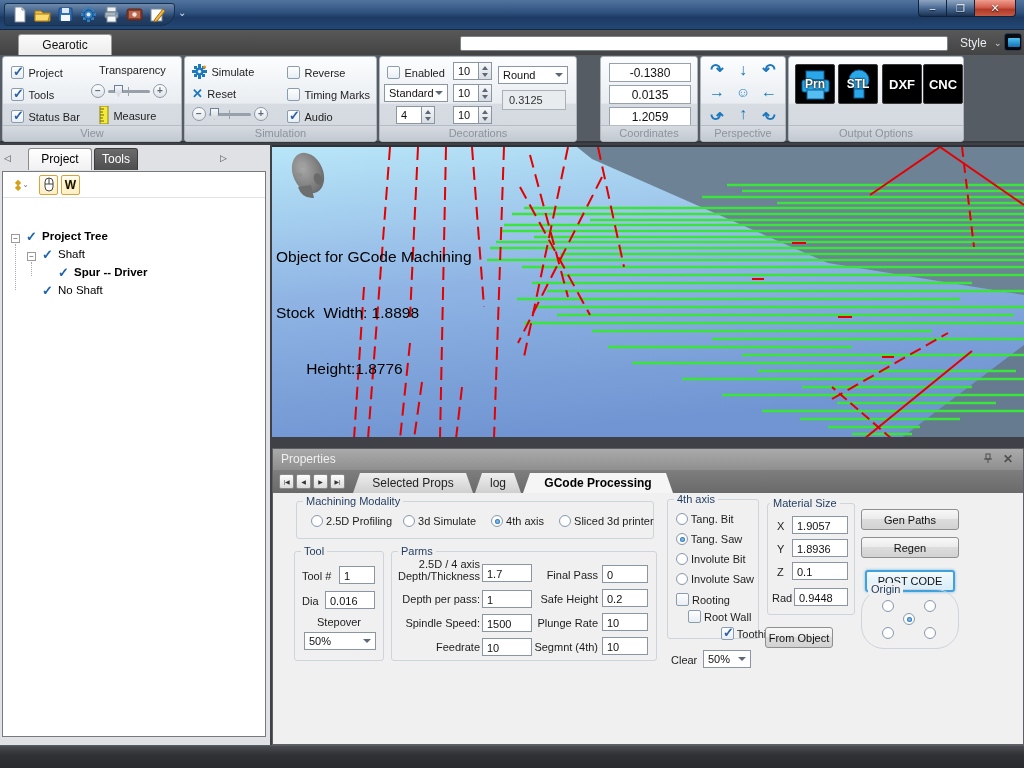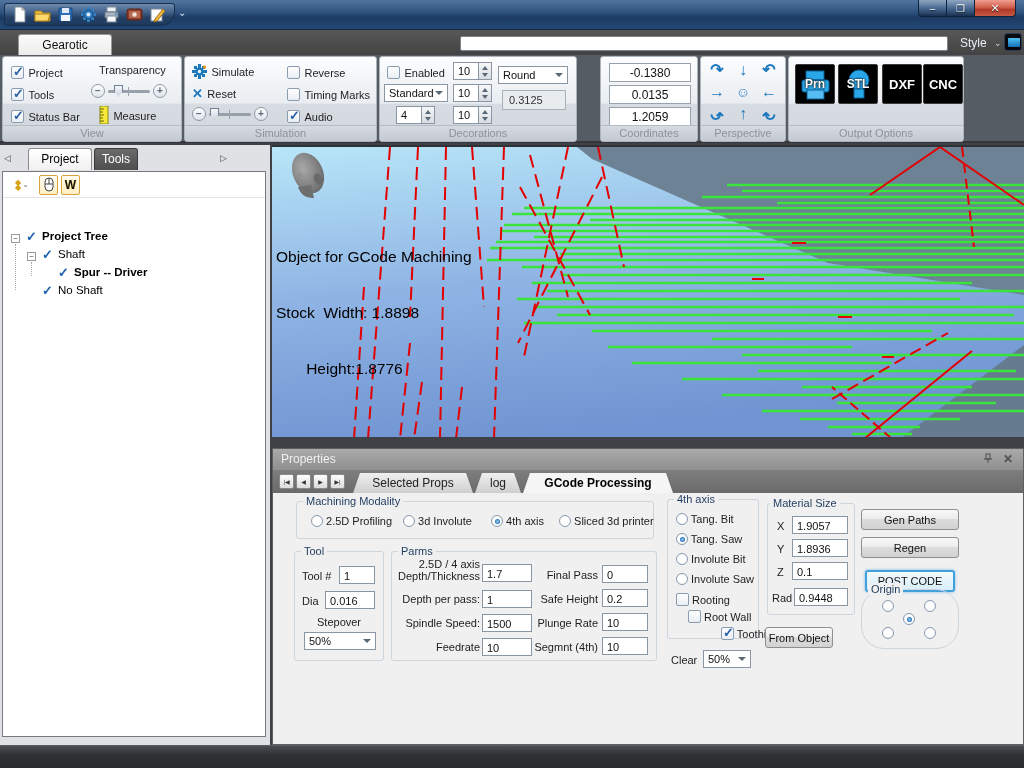--- a/index.html
+++ b/index.html
@@ -574,21 +574,21 @@
       <span class="ptab" id="ptab-gcode">GCode Processing</span>
     </div>
 
     <div id="props-content">
 
       <div class="gb" style="left:23px; top:8px; width:358px; height:38px;">
         <span class="gbl">Machining Modality</span>
         <span class="radio-item" style="left:14px; top:13px;">
           <span class="rb"></span> <span>2.5D Profiling</span></span>
         <span class="radio-item" style="left:106px; top:13px;">
-          <span class="rb"></span> <span>3d Involute</span></span>
+          <span class="rb"></span> <span>3d Simulate</span></span>
         <span class="radio-item" style="left:194px; top:13px;">
           <span class="rb sel"></span> <span>4th axis</span></span>
         <span class="radio-item" style="left:262px; top:13px;">
           <span class="rb"></span> <span>Sliced 3d printer</span></span>
       </div>
 
       <div class="gb" style="left:21px; top:58px; width:90px; height:110px;">
         <span class="gbl">Tool</span>
         <span class="flbl" style="left:7px; top:18px;">Tool #</span>
         <input class="ti" style="left: 44px; top: 14px; width: 36px;" value="1">

